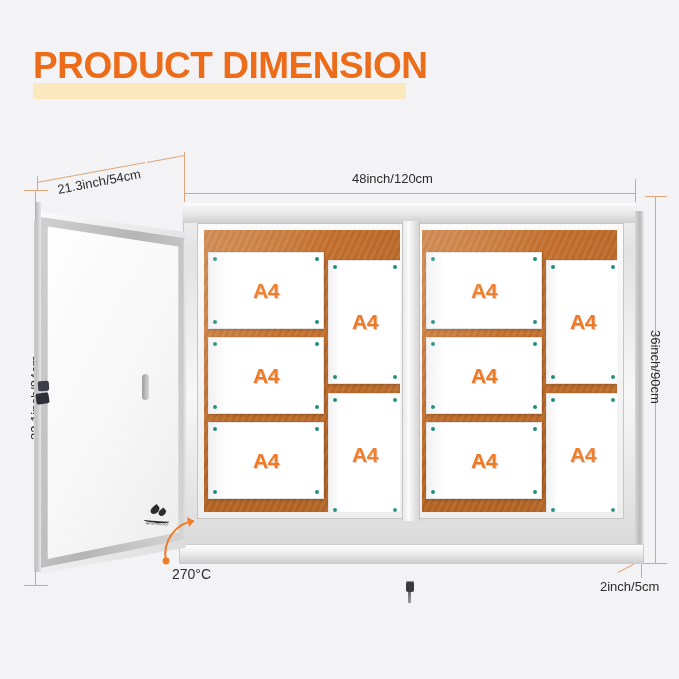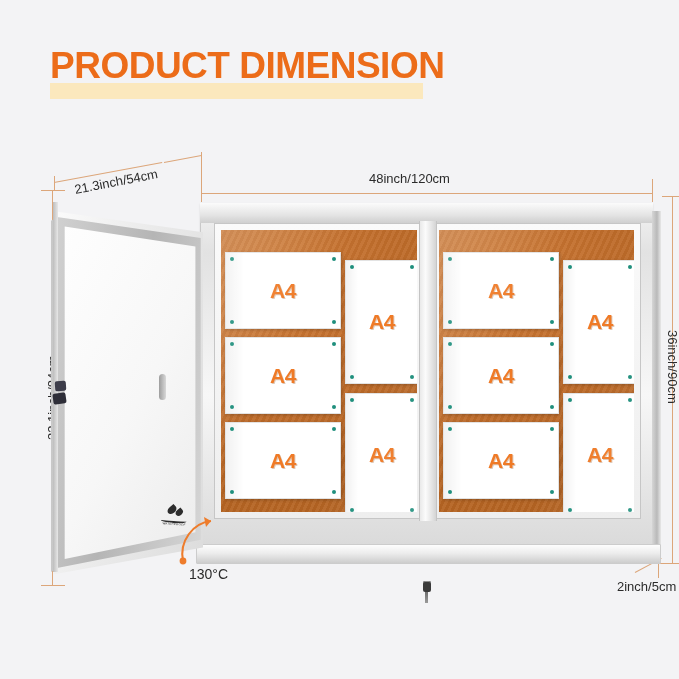--- a/index.html
+++ b/index.html
@@ -3,21 +3,21 @@
 <meta charset="utf-8">
 <style>
   html,body{margin:0;padding:0;}
   body{
     width:679px;height:679px;
     background:#f3f3f5;
     font-family:"Liberation Sans", sans-serif;
     overflow:hidden;
     position:relative;
   }
-  #stage{position:absolute;inset:0;margin-left:17px;}
+  #stage{position:absolute;inset:0;}
 
   
   .title-wrap{position:absolute;left:33px;top:44px;}
   .title-hl{
     position:absolute;left:0;top:39px;width:373px;height:16px;
     background:#fbe8bd;
   }
   .title-text{
     position:relative;
     font-size:37px;font-weight:bold;letter-spacing:-0.5px;
@@ -360,15 +360,15 @@
   <div class="doorlock">
     <div class="c1"></div>
     <div class="c2"></div>
   </div>
 
   <svg class="arrow-svg" width="60" height="52" viewBox="0 0 60 52">
     <path d="M6 46 C 2 26, 16 8, 34 6" fill="none" stroke="#ee7c2b" stroke-width="2.1"></path>
     <path d="M34 6 L 27 2 L 29 12 Z" fill="#ee7c2b"></path>
     <circle cx="6" cy="46" r="3.4" fill="#ee7c2b"></circle>
   </svg>
-  <div class="deg-label">130°C</div>
+  <div class="deg-label">270°C</div>
 
 </div>
 
 </body></html>

